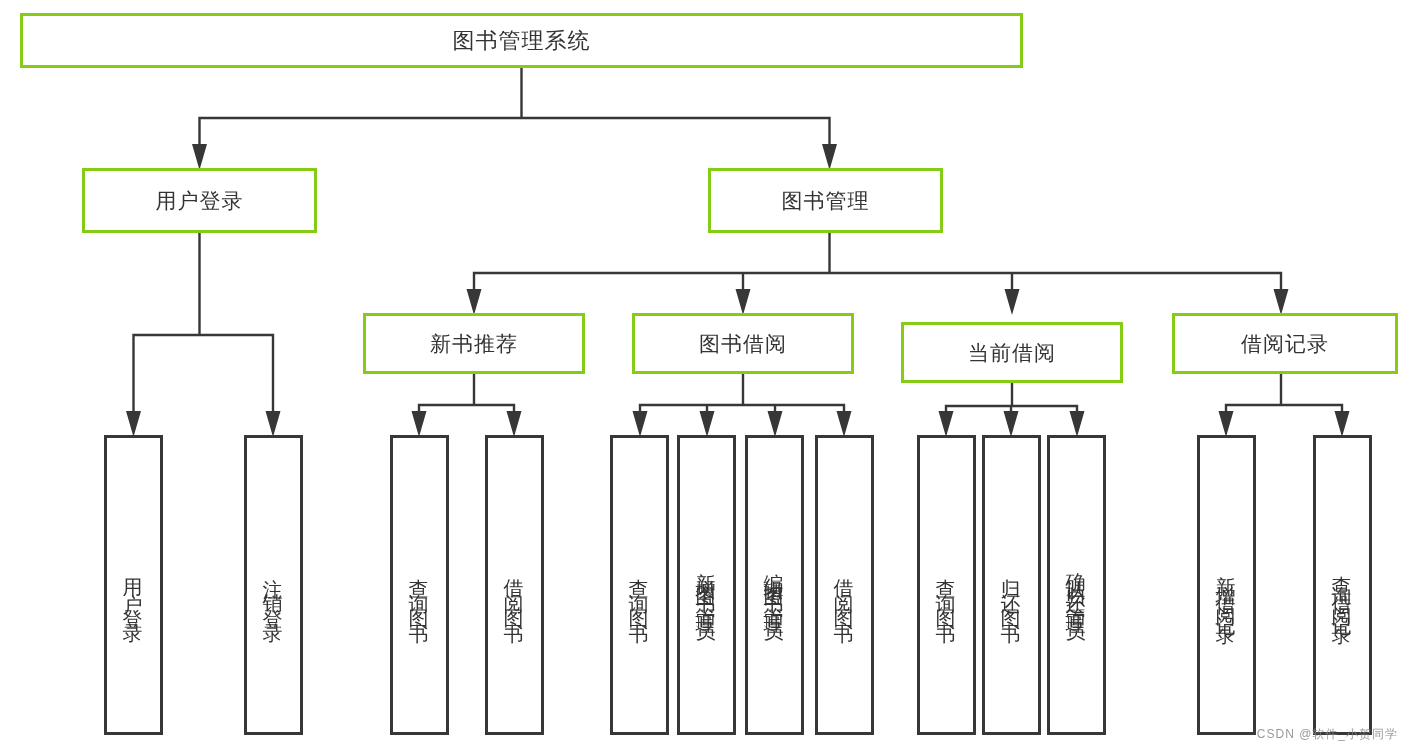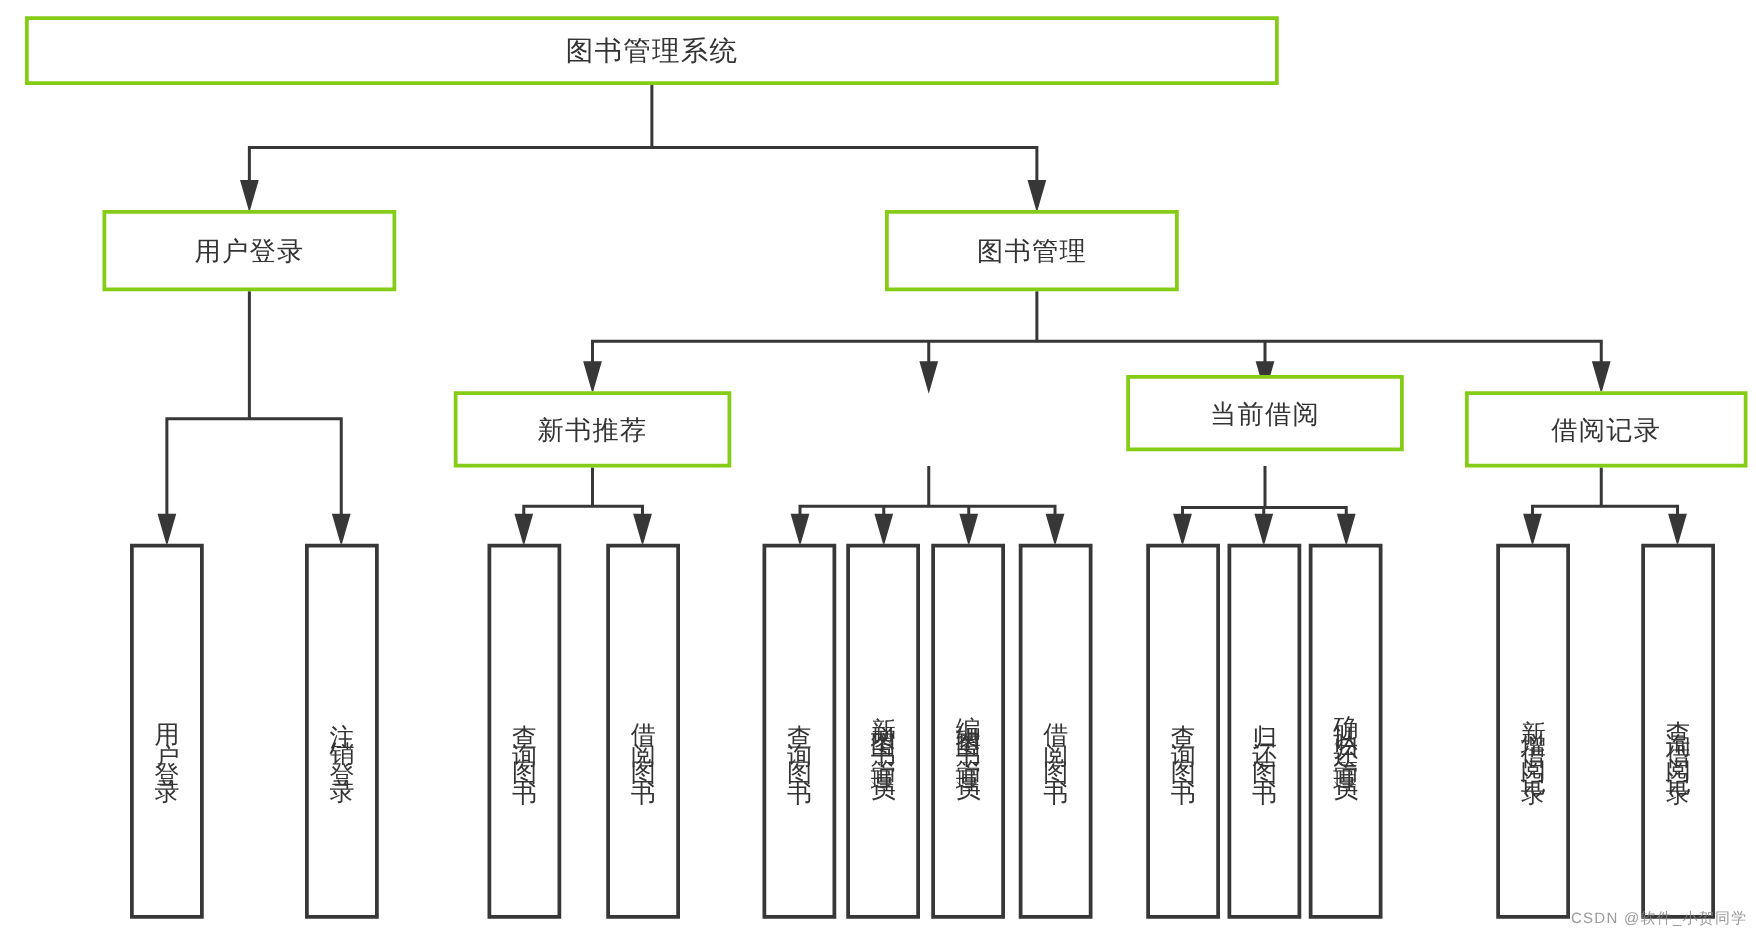--- a/index.html
+++ b/index.html
@@ -49,21 +49,21 @@
   }
   .sp-lg { letter-spacing: 15px; text-indent: 15px; }
   .sp-md { letter-spacing: 10px; text-indent: 10px; }
   .sp-sm { letter-spacing: 7px;  text-indent: 7px; }
 
   #box-root            { left: 20px;   top: 13px;  width: 1003px; height: 55px; font-size: 22px; }
   #box-user-login      { left: 82px;   top: 168px; width: 235px;  height: 65px; }
   #box-book-mgmt       { left: 708px;  top: 168px; width: 235px;  height: 65px; }
   #box-new-book-rec    { left: 363px;  top: 313px; width: 222px;  height: 61px; }
   #box-book-borrow     { left: 632px;  top: 313px; width: 222px;  height: 61px; }
-  #box-current-borrow  { left: 901px;  top: 300px; width: 222px;  height: 61px; }
+  #box-current-borrow  { left: 901px;  top: 322px; width: 222px;  height: 61px; }
   #box-borrow-records  { left: 1172px; top: 313px; width: 226px;  height: 61px; }
 
   #leaf-login          { left: 104px; }
   #leaf-logout         { left: 244px; }
   #leaf-query-1        { left: 390px; }
   #leaf-borrow-1       { left: 485px; }
   #leaf-query-2        { left: 610px; }
   #leaf-add-book       { left: 677px; }
   #leaf-edit-book      { left: 745px; }
   #leaf-borrow-2       { left: 815px; }
@@ -120,20 +120,21 @@
       M1226 437 L1218.5 411 L1233.5 411 Z
       M1342 437 L1334.5 411 L1349.5 411 Z"></path>
   </svg>
 
   <div id="box-root" class="hbox">图书管理系统</div>
 
   <div id="box-user-login" class="hbox">用户登录</div>
   <div id="box-book-mgmt" class="hbox">图书管理</div>
 
   <div id="box-new-book-rec" class="hbox">新书推荐</div>
+  <div id="box-book-borrow" class="hbox">图书借阅</div>
   <div id="box-current-borrow" class="hbox">当前借阅</div>
   <div id="box-borrow-records" class="hbox">借阅记录</div>
 
   <div id="leaf-login" class="vbox sp-lg">用户登录</div>
   <div id="leaf-logout" class="vbox sp-lg">注销登录</div>
 
   <div id="leaf-query-1" class="vbox sp-lg">查询图书</div>
   <div id="leaf-borrow-1" class="vbox sp-lg">借阅图书</div>
 
   <div id="leaf-query-2" class="vbox sp-lg">查询图书</div>

